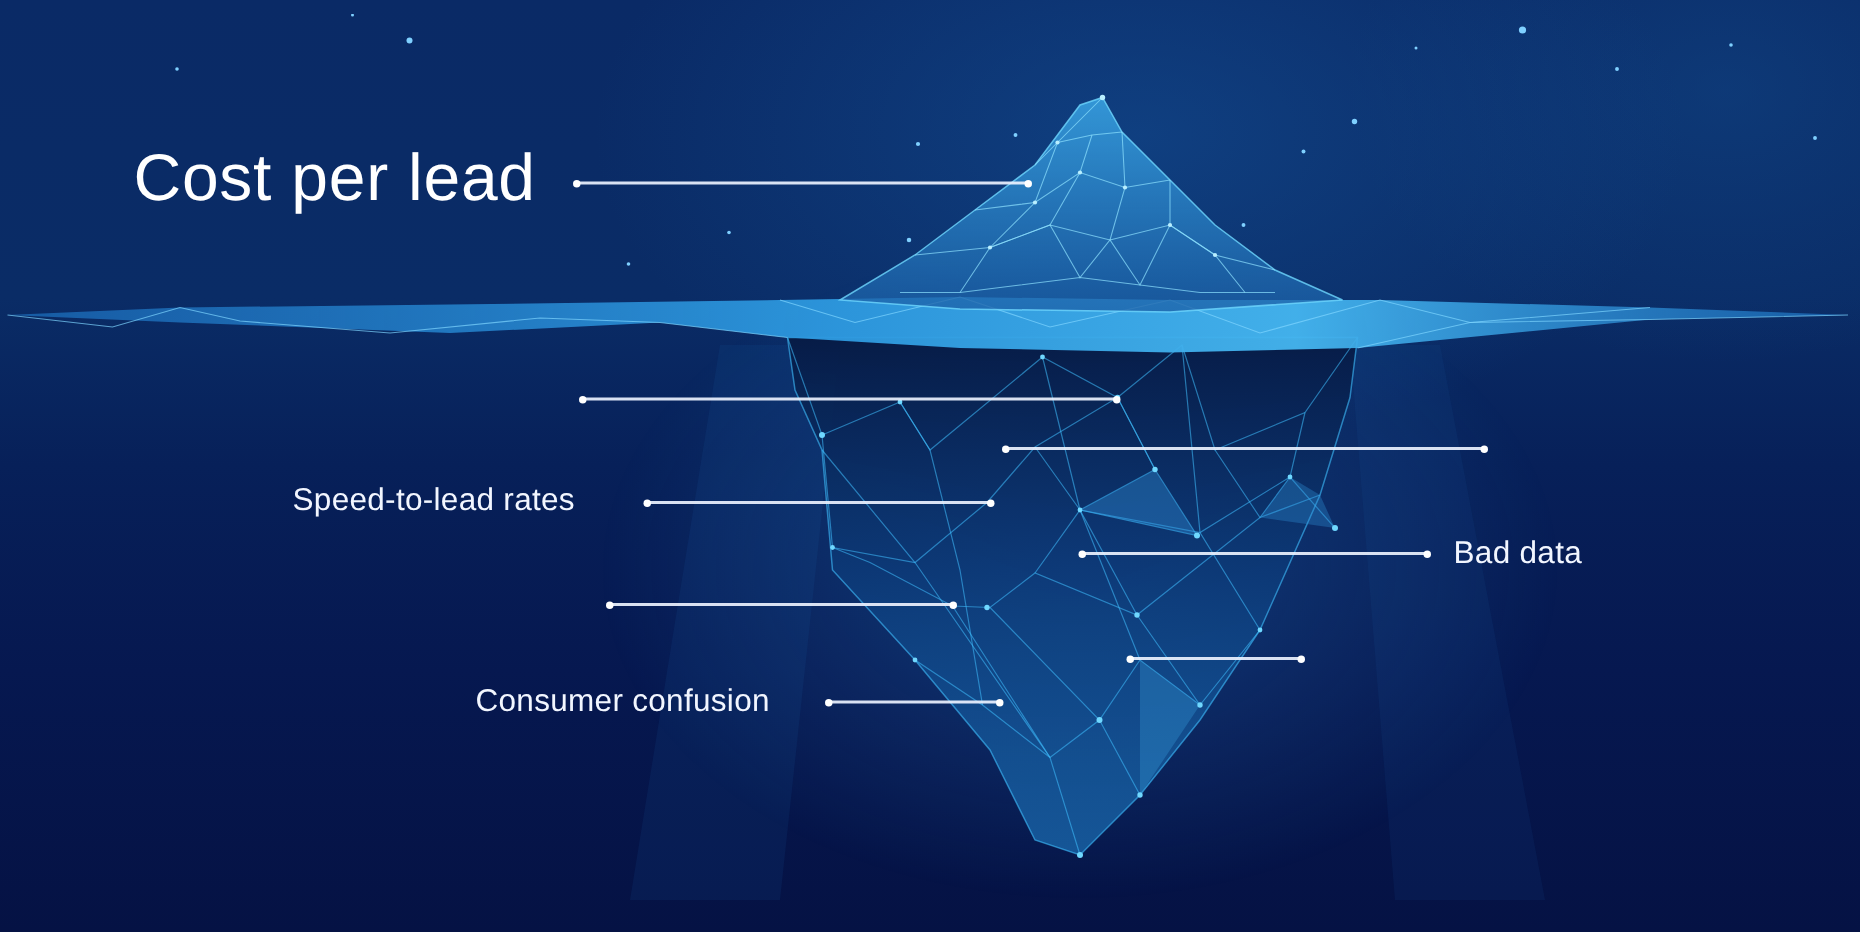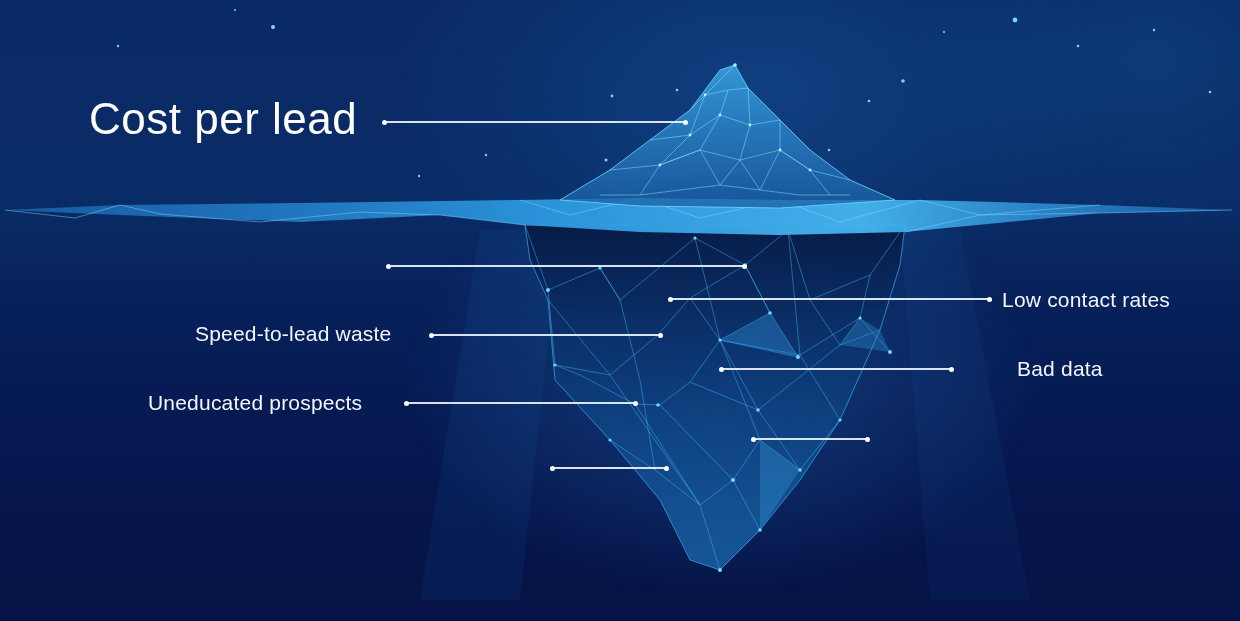--- a/index.html
+++ b/index.html
@@ -161,29 +161,28 @@
           <circle cx="750" cy="125" r="1.4"></circle>
       </g>
     </g>
   </svg>
 
   <div class="label big" style="left:89px; top:97px;">Cost per lead</div>
   <div class="leader" style="left:384px; top:121px; width:302px;"></div>
 
   <div class="leader" style="left:388px; top:265px; width:357px;"></div>
 
-  <div class="label small" style="left:195px; top:323px;">Speed-to-lead waste</div>
+  <div class="label small" style="left:195px; top:323px;">Speed-to-lead rates</div>
   <div class="leader" style="left:431px; top:334px; width:230px;"></div>
 
-  <div class="label small" style="left:148px; top:392px;">Uneducated prospects</div>
   <div class="leader" style="left:406px; top:402px; width:230px;"></div>
 
+  <div class="label small" style="left:317px; top:457px;">Consumer confusion</div>
   <div class="leader" style="left:552px; top:467px; width:115px;"></div>
 
   <div class="leader" style="left:670px; top:298px; width:320px;"></div>
-  <div class="label small" style="left:1002px; top:289px;">Low contact rates</div>
 
   <div class="leader" style="left:721px; top:368px; width:231px;"></div>
-  <div class="label small" style="left:969px; top:358px;margin-left:48px;">Bad data</div>
+  <div class="label small" style="left:969px; top:358px;">Bad data</div>
 
   <div class="leader" style="left:753px; top:438px; width:115px;"></div>
 
 </div>
 
 </body></html>

